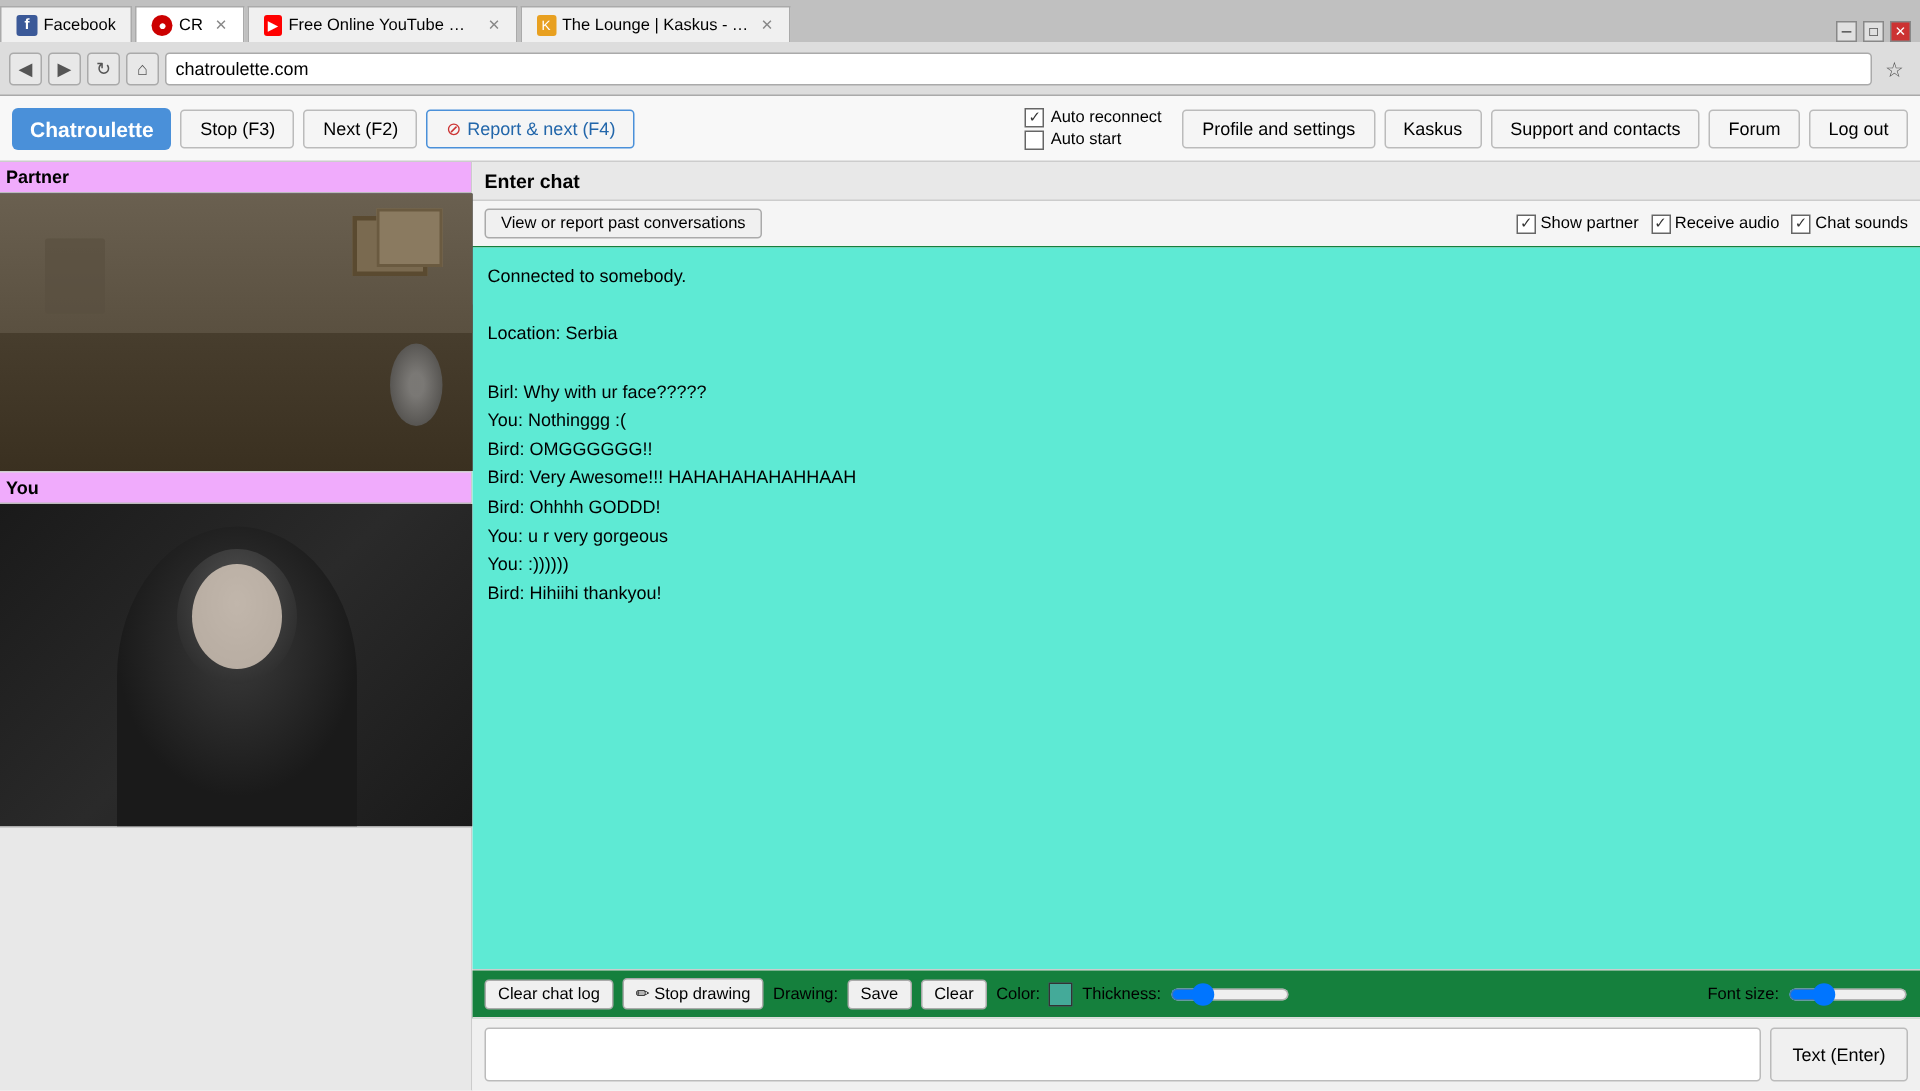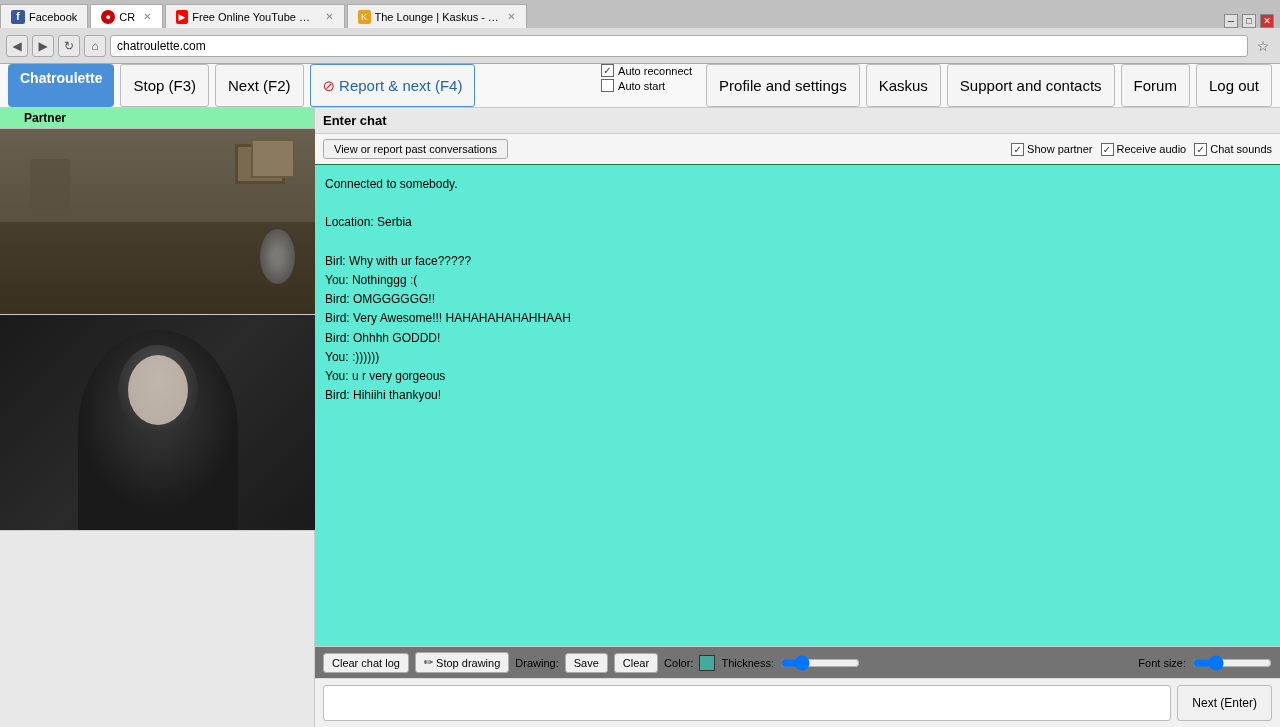--- a/index.html
+++ b/index.html
@@ -11,35 +11,35 @@
     .tab-label { white-space: nowrap; overflow: hidden; text-overflow: ellipsis; max-width: 130px; }
     .browser-inactive-area { flex: 1; background: #c0c0c0; height: 24px; }
 
     .browser-toolbar { display: flex; align-items: center; background: #ddd; padding: 4px 6px; gap: 4px; height: 36px; border-bottom: 1px solid #aaa; }
     .browser-nav-btn { width: 22px; height: 22px; background: #e8e8e8; border: 1px solid #aaa; border-radius: 3px; cursor: pointer; display: flex; align-items: center; justify-content: center; font-size: 12px; color: #555; }
     .browser-nav-btn:disabled { color: #bbb; cursor: default; }
     .browser-address-bar { flex: 1; height: 22px; border: 1px solid #aaa; border-radius: 3px; padding: 0 6px; font-size: 12px; background: white; }
     .browser-action-btn { width: 22px; height: 22px; display: flex; align-items: center; justify-content: center; font-size: 14px; color: #555; cursor: pointer; }
 
     
-    .app-header { display: flex; background: #f8f8f8; border-bottom: 1px solid #ccc; padding: 0 8px; height: 44px; gap: 6px; }
+    .app-header { display: flex; align-items: center; background: #f8f8f8; border-bottom: 1px solid #ccc; padding: 0 8px; height: 44px; gap: 6px; }
     .app-logo { background: #4a90d9; color: white; font-size: 14px; font-weight: bold; padding: 6px 12px; border-radius: 4px; }
-    .header-btn { padding: 5px 12px; border: 1px solid #bbb; background: #f5f5f5; border-radius: 3px; cursor: pointer; font-size: 15px; display: flex; align-items: center; gap: 4px; }
+    .header-btn { padding: 5px 12px; border: 1px solid #bbb; background: #f5f5f5; border-radius: 3px; cursor: pointer; font-size: 12px; display: flex; align-items: center; gap: 4px; }
     .header-btn.blue-outline { border-color: #4a90d9; color: #2266aa; }
     .header-spacer { flex: 1; }
     .header-checkboxes { display: flex; flex-direction: column; gap: 2px; margin-right: 8px; }
     .header-checkbox { display: flex; align-items: center; gap: 4px; font-size: 11px; }
 
     
     .main-content { display: flex; height: calc(727px - 28px - 36px - 44px); }
 
     
     .left-panel { width: 315px; min-width: 315px; display: flex; flex-direction: column; border-right: 1px solid #ccc; background: #e8e8e8; }
     .video-section { border-bottom: 1px solid #ccc; }
-    .video-label { background: #86efac; padding: 3px 24px; font-size: 12px; font-weight: bold; border-bottom: 1px solid #bbb; }
+    .video-label { background: #f0abfc; padding: 3px 4px; font-size: 12px; font-weight: bold; border-bottom: 1px solid #bbb; }
     .video-area { width: 315px; height: 185px; background: #222; position: relative; overflow: hidden; }
     .video-area-you { width: 315px; height: 215px; background: #111; position: relative; overflow: hidden; }
 
     
     .partner-video { width: 100%; height: 100%; background: linear-gradient(135deg, #3a3a2a 0%, #5a5040 30%, #4a4535 60%, #2a2520 100%); position: relative; }
     .partner-video::after { content: ''; position: absolute; top: 10px; right: 20px; width: 40px; height: 35px; background: #8a7a60; border: 2px solid #6a5a40; }
     .you-video { width: 100%; height: 100%; background: linear-gradient(135deg, #1a1a1a 0%, #2a2a2a 50%, #1a1a1a 100%); }
 
     
     .right-panel { flex: 1; display: flex; flex-direction: column; background: white; }
@@ -47,21 +47,21 @@
     .chat-title { font-size: 13px; font-weight: bold; }
 
     .chat-toolbar { display: flex; align-items: center; padding: 5px 8px; background: #f5f5f5; border-bottom: 1px solid #15803d; gap: 10px; }
     .chat-toolbar-btn { padding: 3px 10px; border: 1px solid #aaa; background: #f0f0f0; border-radius: 3px; cursor: pointer; font-size: 11px; }
     .chat-options { margin-left: auto; display: flex; align-items: center; gap: 8px; font-size: 11px; }
     .chat-option-item { display: flex; align-items: center; gap: 3px; }
 
     .chat-messages { flex: 1; padding: 10px; overflow-y: auto; background: #5eead4; font-size: 12px; line-height: 1.6; }
 
     .chat-bottom { border-top: 1px solid #ccc; }
-    .chat-draw-toolbar { display: flex; align-items: center; padding: 5px 8px; background: #737373; border-bottom: 1px solid #ddd; gap: 6px; font-size: 11px; }
+    .chat-draw-toolbar { display: flex; align-items: center; padding: 5px 8px; background: #15803d; border-bottom: 1px solid #ddd; gap: 6px; font-size: 11px; }
     .draw-btn { padding: 3px 8px; border: 1px solid #aaa; background: #f0f0f0; border-radius: 3px; cursor: pointer; font-size: 11px; display: flex; align-items: center; gap: 3px; }
     .color-box { width: 16px; height: 16px; background: #4a9; border: 1px solid #333; display: inline-block; cursor: pointer; }
     .thickness-slider { width: 80px; }
     .font-size-slider { width: 80px; }
 
     .chat-input-row { display: flex; padding: 6px 8px; gap: 6px; background: #f0f0f0; }
     .chat-input { flex: 1; height: 36px; border: 1px solid #bbb; border-radius: 3px; padding: 4px 8px; font-size: 12px; resize: none; }
     .send-btn { padding: 6px 14px; border: 1px solid #bbb; background: #f0f0f0; border-radius: 3px; cursor: pointer; font-size: 12px; white-space: nowrap; }
 
     
@@ -169,20 +169,21 @@
           <div style="position:absolute;bottom:0;left:0;right:0;height:60%;background:linear-gradient(180deg,#4a4030 0%,#3a3020 100%);"></div>
           <div style="position:absolute;top:0;left:0;right:0;height:50%;background:linear-gradient(180deg,#6a6050 0%,#5a5040 100%);"></div>
           <div style="position:absolute;top:15px;right:30px;width:50px;height:40px;background:#7a6a50;border:3px solid #5a4a30;"></div>
           <div style="position:absolute;top:30px;left:30px;width:40px;height:50px;background:#5a5040;opacity:0.7;border-radius:2px;"></div>
 
           <div style="position:absolute;bottom:30px;right:20px;width:35px;height:55px;background:radial-gradient(ellipse,#888 20%,#555 80%);border-radius:50%;opacity:0.8;"></div>
         </div>
       </div>
     </div>
     <div class="video-section">
+      <div class="video-label">You</div>
       <div class="video-area-you">
         <div class="you-video">
 
           <div style="position:absolute;bottom:0;left:50%;transform:translateX(-50%);width:160px;height:200px;background:radial-gradient(ellipse 80px 100px at 50% 40%,#3a3a3a 0%,#1a1a1a 100%);border-radius:50% 50% 0 0;"></div>
           <div style="position:absolute;top:30px;left:50%;transform:translateX(-50%);width:80px;height:90px;background:radial-gradient(ellipse at 50% 40%,#555 0%,#222 100%);border-radius:50%;"></div>
           <div style="position:absolute;top:40px;left:50%;transform:translateX(-50%);width:60px;height:70px;background:#f0e0d0;border-radius:50%;opacity:0.7;"></div>
         </div>
       </div>
     </div>
   </div>
@@ -221,22 +222,22 @@
     <div class="chat-messages">
       <div>Connected to somebody.</div>
       <div>&nbsp;</div>
       <div>Location: Serbia</div>
       <div>&nbsp;</div>
       <div>Birl: Why with ur face?????</div>
       <div>You: Nothinggg :(</div>
       <div>Bird: OMGGGGGG!!</div>
       <div>Bird: Very Awesome!!! HAHAHAHAHAHHAAH</div>
       <div>Bird: Ohhhh GODDD!</div>
+      <div>You: u r very gorgeous</div>
       <div>You: :))))))</div>
-      <div>You: u r very gorgeous</div>
       <div>Bird: Hihiihi thankyou!</div>
     </div>
 
     <div class="chat-bottom">
       <div class="chat-draw-toolbar">
         <button class="draw-btn">
           <span>Clear chat log</span>
         </button>
         <button class="draw-btn">
           <span>✏</span>
@@ -253,19 +254,19 @@
         <div class="color-box"></div>
         <span>Thickness:</span>
         <input type="range" class="thickness-slider" min="1" max="10" value="3" style="">
         <span style="flex:1;"></span>
         <span>Font size:</span>
         <input type="range" class="font-size-slider" min="8" max="32" value="14" style="">
       </div>
       <div class="chat-input-row">
         <textarea class="chat-input" placeholder="" style=""></textarea>
         <button class="send-btn">
-          <span>Next (Enter)</span>
+          <span>Text (Enter)</span>
         </button>
       </div>
     </div>
   </div>
 
 </div>
 
 </body></html>

